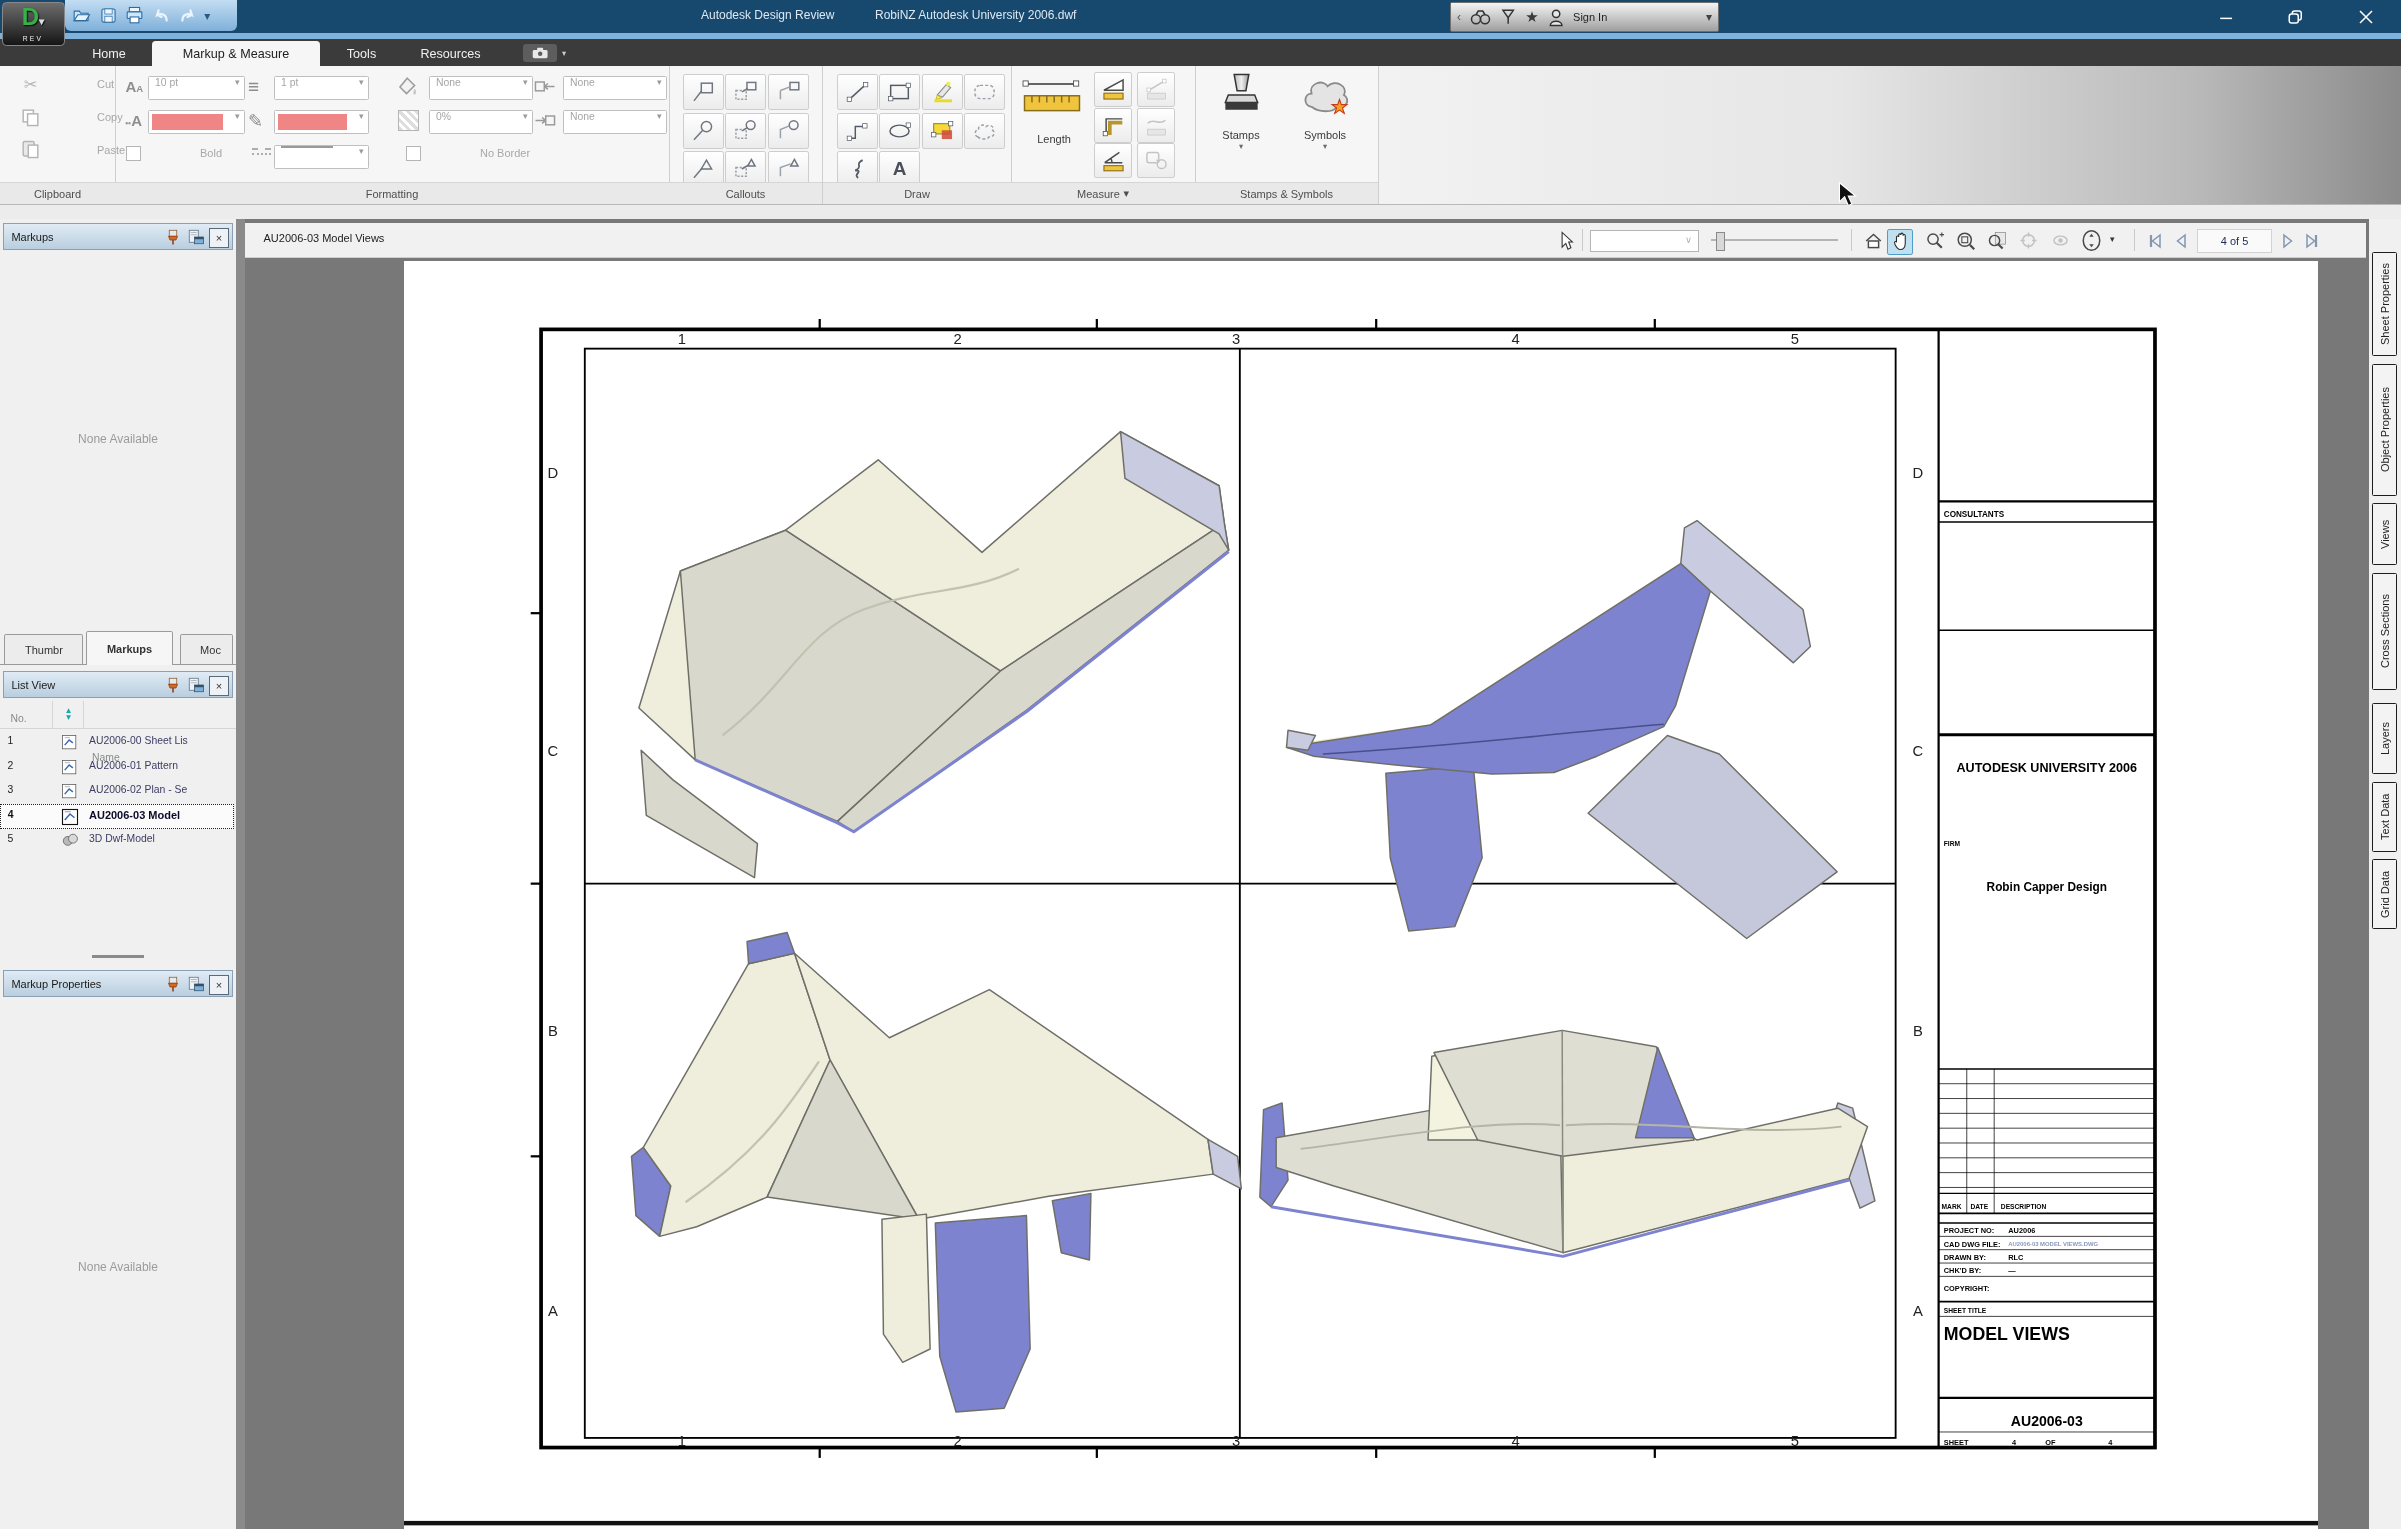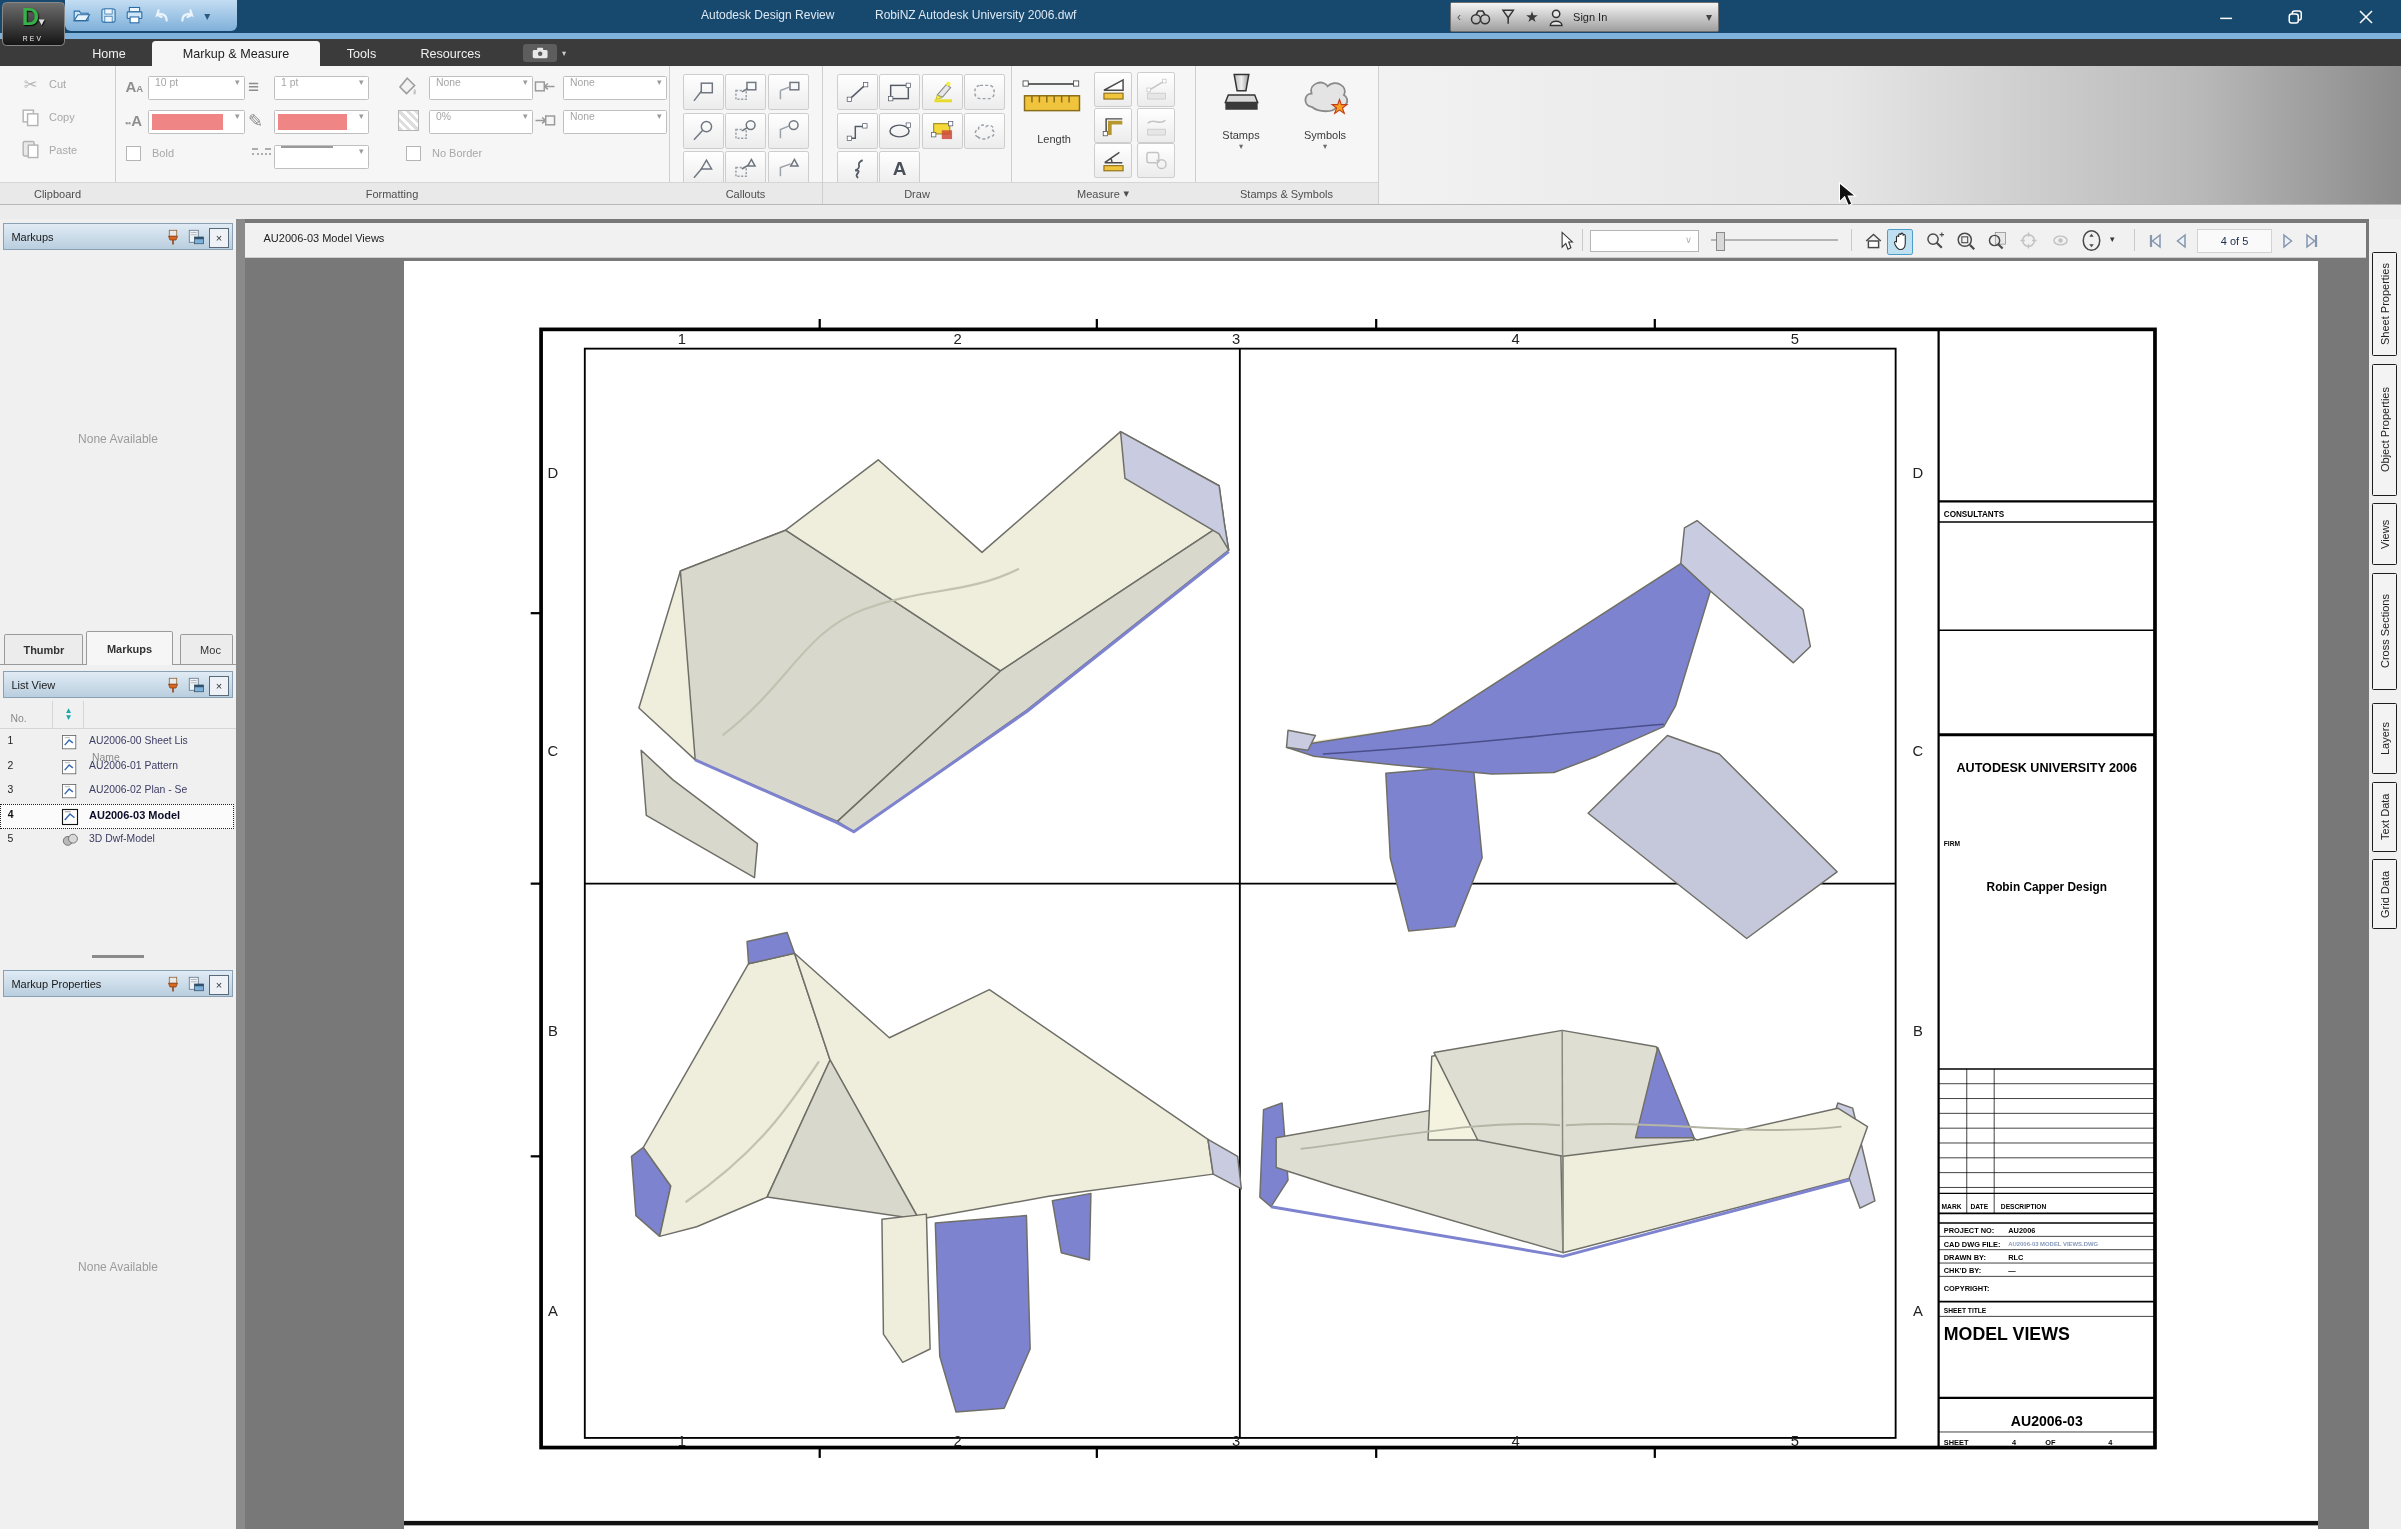--- a/index.html
+++ b/index.html
@@ -16,21 +16,21 @@
   #appbtn .d{color:#37b14a;font-size:24px;font-weight:bold;line-height:27px;text-shadow:0.7px 0.7px 1.5px #000;}
   #appbtn .rev{color:#eee;font-size:6.7px;letter-spacing:2.2px;}
   #qat{left:65px;top:0;width:157px;height:31px;border-radius:0 0 6px 6px;background:linear-gradient(#c3ddf2,#7fb0da);display:flex;align-items:center;gap:7.4px;padding:0 7.4px;z-index:4;}
   .qi{width:19px;height:19px;}
   .winbtn{position:absolute;top:6px;width:30px;height:21px;display:flex;align-items:center;justify-content:center;}
   #signbox{left:1450px;top:2.2px;width:255px;height:28px;border:0.7px solid #6f6f6f;border-radius:1.5px;background:linear-gradient(#f4f4f4,#9f9f9f);display:flex;align-items:center;gap:9px;padding:0 6px;color:#222;}
   
   #ribbon{left:0;top:66px;width:2401px;height:138px;background:#f6f6f6;border-bottom:0.7px solid #b9b9b9;}
   .grp{position:absolute;top:0;height:138px;border-right:0.7px solid #cfcfcf;}
   .glabel{position:absolute;bottom:0;left:0;right:0;height:21px;background:#e9e9e9;border-top:0.7px solid #d6d6d6;color:#4e4e4e;font-size:11px;display:flex;align-items:center;justify-content:center;gap:3.7px;}
-  .gray{color:#a8a8a8;}
+  .gray{color:#a8a8a8;margin-left:48px;}
   .combo{position:absolute;height:22px;border:0.7px solid #bfbfbf;background:#fff;border-radius:1.5px;font-size:10.4px;color:#a5a5a5;display:flex;align-items:flex-start;padding-left:6px;}
   .combo .chev{position:absolute;right:4.4px;color:#9a9a9a;font-size:9px;}
   .swatch{position:absolute;left:3px;top:3px;bottom:3px;right:21px;background:#ef8585;}
   .chk{position:absolute;width:13.3px;height:13.3px;border:0.7px solid #b5b5b5;background:#fff;}
   .tbn{position:absolute;width:39px;height:34px;border:0.7px solid #cdcdcd;border-radius:2.2px;background:linear-gradient(#fff,#ececec);display:flex;align-items:center;justify-content:center;}
   .ricon{position:absolute;color:#8e8e8e;font-size:15px;}
   
   #leftpanel{left:0;top:219px;width:236px;height:1311px;background:#f0f0f0;}
   .phead{position:absolute;left:3px;width:230px;height:27px;background:linear-gradient(#e0ebf5,#b9cede);border:0.7px solid #8aa0b4;display:flex;align-items:center;font-size:11px;color:#1a1a1a;padding-left:7.4px;box-sizing:border-box;}
   .phicons{position:absolute;right:3px;top:3.7px;display:flex;gap:4.4px;}
@@ -459,21 +459,21 @@
             <rect x="3" y="3" width="12" height="16" fill="#eef2f6" stroke="#5a6a78"></rect>
             <path d="M5 6 H13 M5 9 H13" stroke="#9aa6b0"></path>
             <rect x="10" y="12" width="12" height="9" fill="#7fb0da" stroke="#33506a"></rect>
             <rect x="10" y="12" width="12" height="3" fill="#33506a"></rect>
           </svg>
         <div class="phx">×</div>
       </div>
     </div>
     <div class="none" style="top:213px;">None Available</div>
 
-    <div class="ltab" style="left:4.4px;width:79px;font-weight:bold;">Thumbr</div>
+    <div class="ltab" style="left:4.4px;width:79px;">Thumbr</div>
     <div class="ltab active" style="left:86px;width:87px;">Markups</div>
     <div class="ltab" style="left:180px;width:53px;padding-left:8px;">Moc</div>
     <div class="a" style="left:0;top:445px;width:236px;height:0.7px;background:#9a9a9a;z-index:1;"></div>
 
     <div class="phead" style="top:452px;">
       <span>List View</span>
       <div class="phicons">
         <svg width="18" height="18" viewBox="0 0 24 24">
             <rect x="7" y="3" width="10" height="8" fill="#e8e8e8" stroke="#8a5a2a"></rect>
             <path d="M6 11 L18 11 L16 16 L8 16 Z" fill="#d8681e" stroke="#8a3a10"></path>

